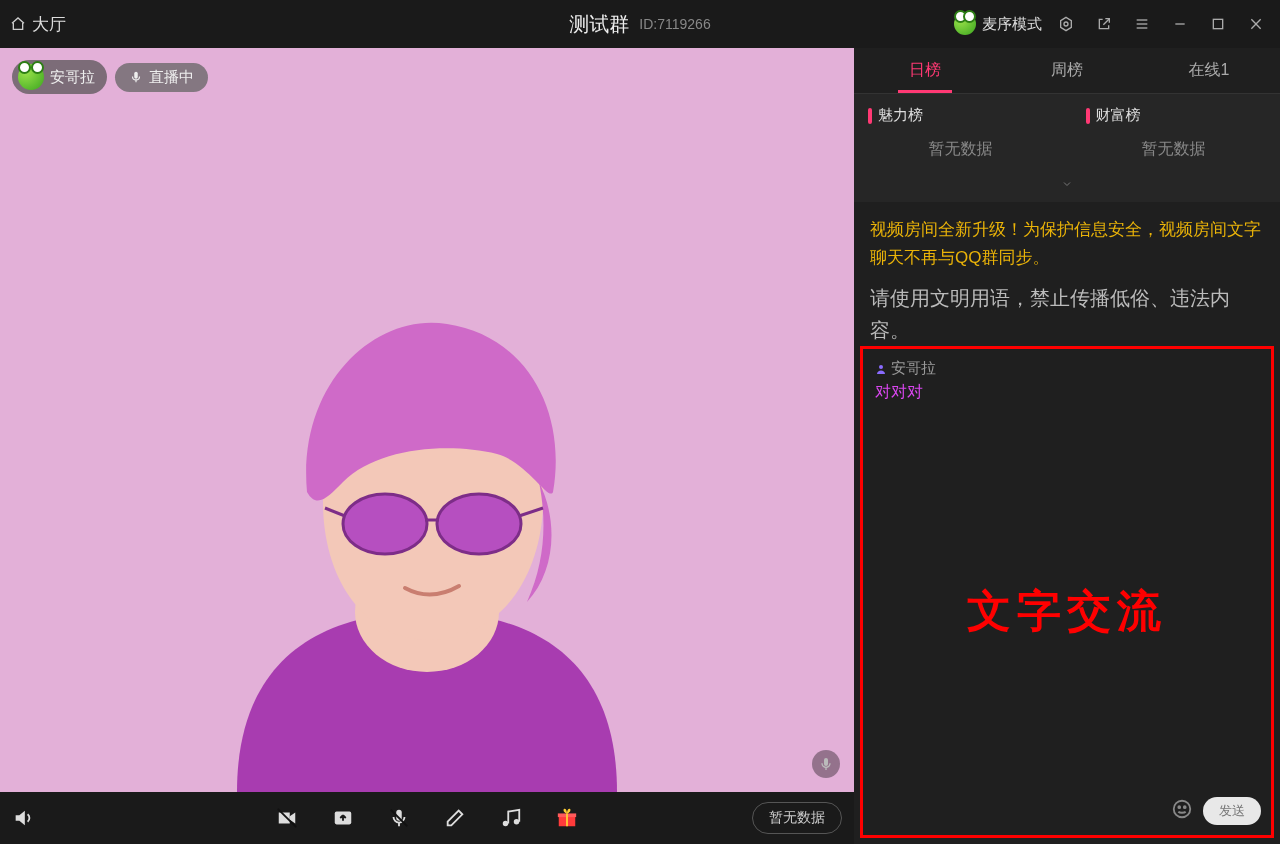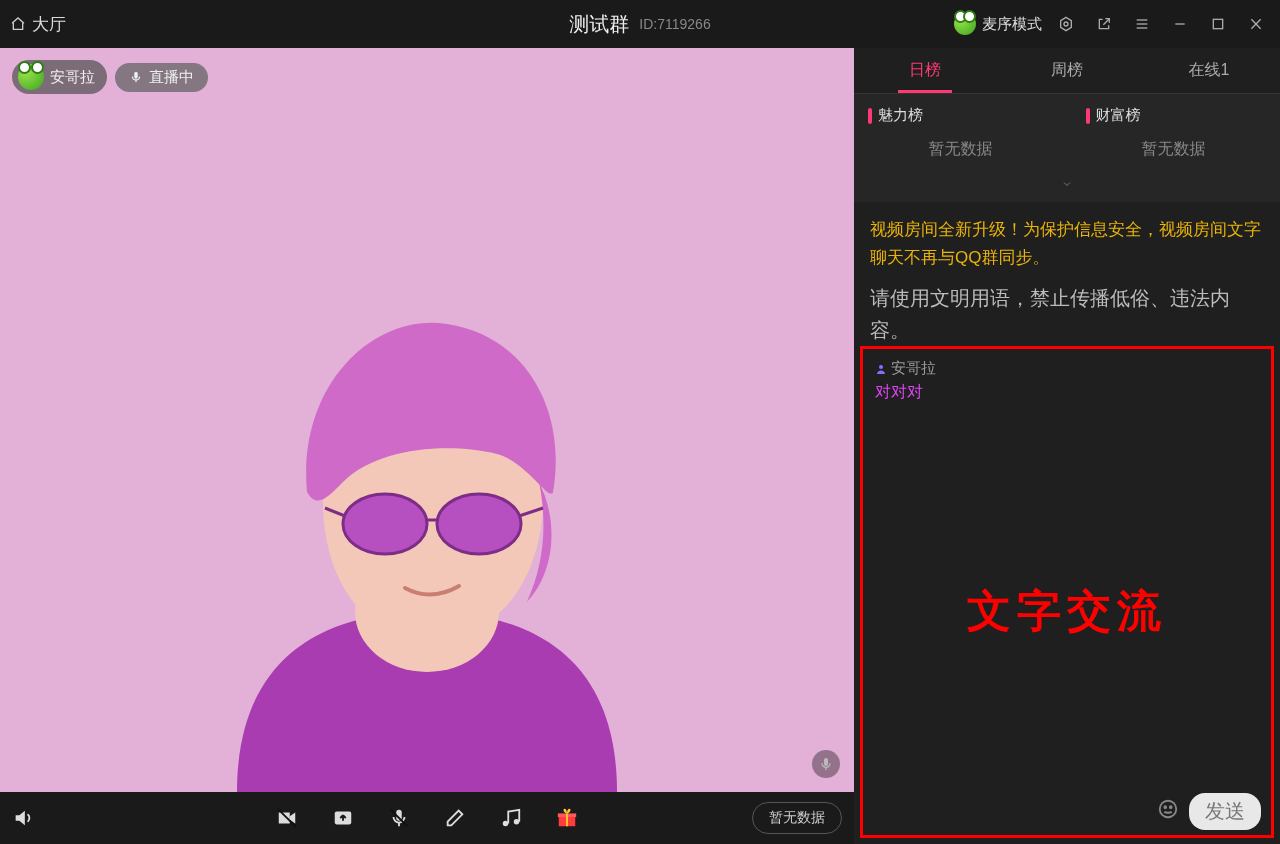--- a/index.html
+++ b/index.html
@@ -57,21 +57,21 @@
   .notice { padding:14px 16px 6px; color:#eab308; font-size:17px; line-height:1.65; }
   .rules { padding:4px 16px 0; color:#bbb; font-size:20px; line-height:1.6; }
 
   .chat-box { margin:0 6px 6px 6px; flex:1; border:3px solid #ff0000; position:relative; display:flex; flex-direction:column; min-height:0; }
   .chat-msgs { flex:1; padding:10px 12px; color:#ccc; font-size:16px; overflow:hidden; }
   .chat-user { color:#999; font-size:15px; display:flex; align-items:center; gap:4px; }
   .chat-text { color:#d946ef; margin-top:4px; }
   .overlay-label { position:absolute; top:48%; left:0; right:0; text-align:center; color:#ff0000; font-size:44px; font-weight:bold; letter-spacing:6px; pointer-events:none; }
   .chat-input { height:48px; display:flex; align-items:center; gap:10px; padding:0 10px; }
   .emoji-btn { color:#888; cursor:pointer; margin-left:auto; }
-  .send-btn { background:#e8e8e8; color:#777; border:none; border-radius:16px; padding:5px 16px; font-size:20px; cursor:pointer; }
+  .send-btn { background:#e8e8e8; color:#777; border:none; border-radius:16px; padding:5px 16px; font-size:13px; cursor:pointer; }
 
   .controls-wrap { position:relative; }
 </style>
 </head>
 <body>
 
 <div class="app">
 
   <div class="titlebar">
     <div class="home">

